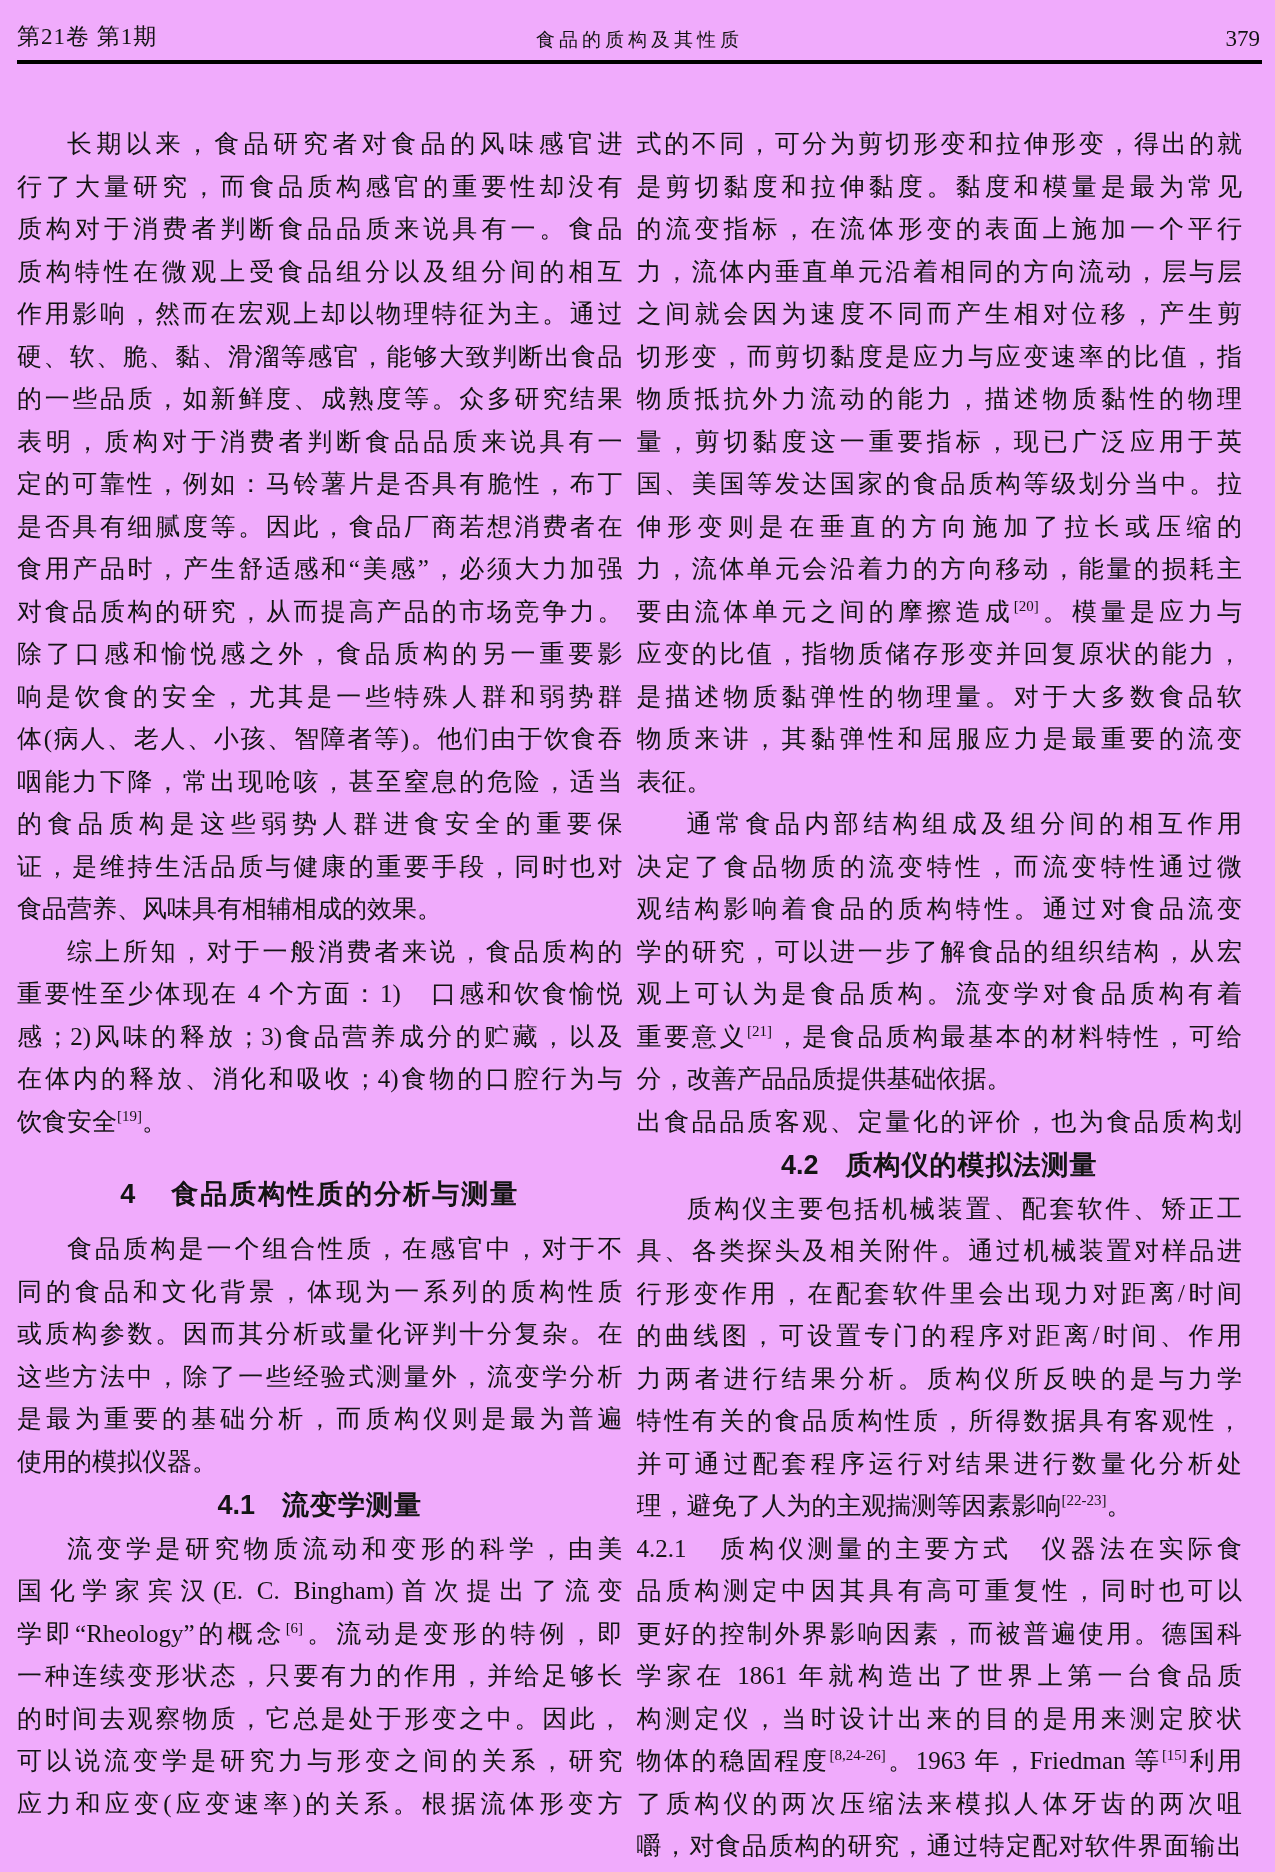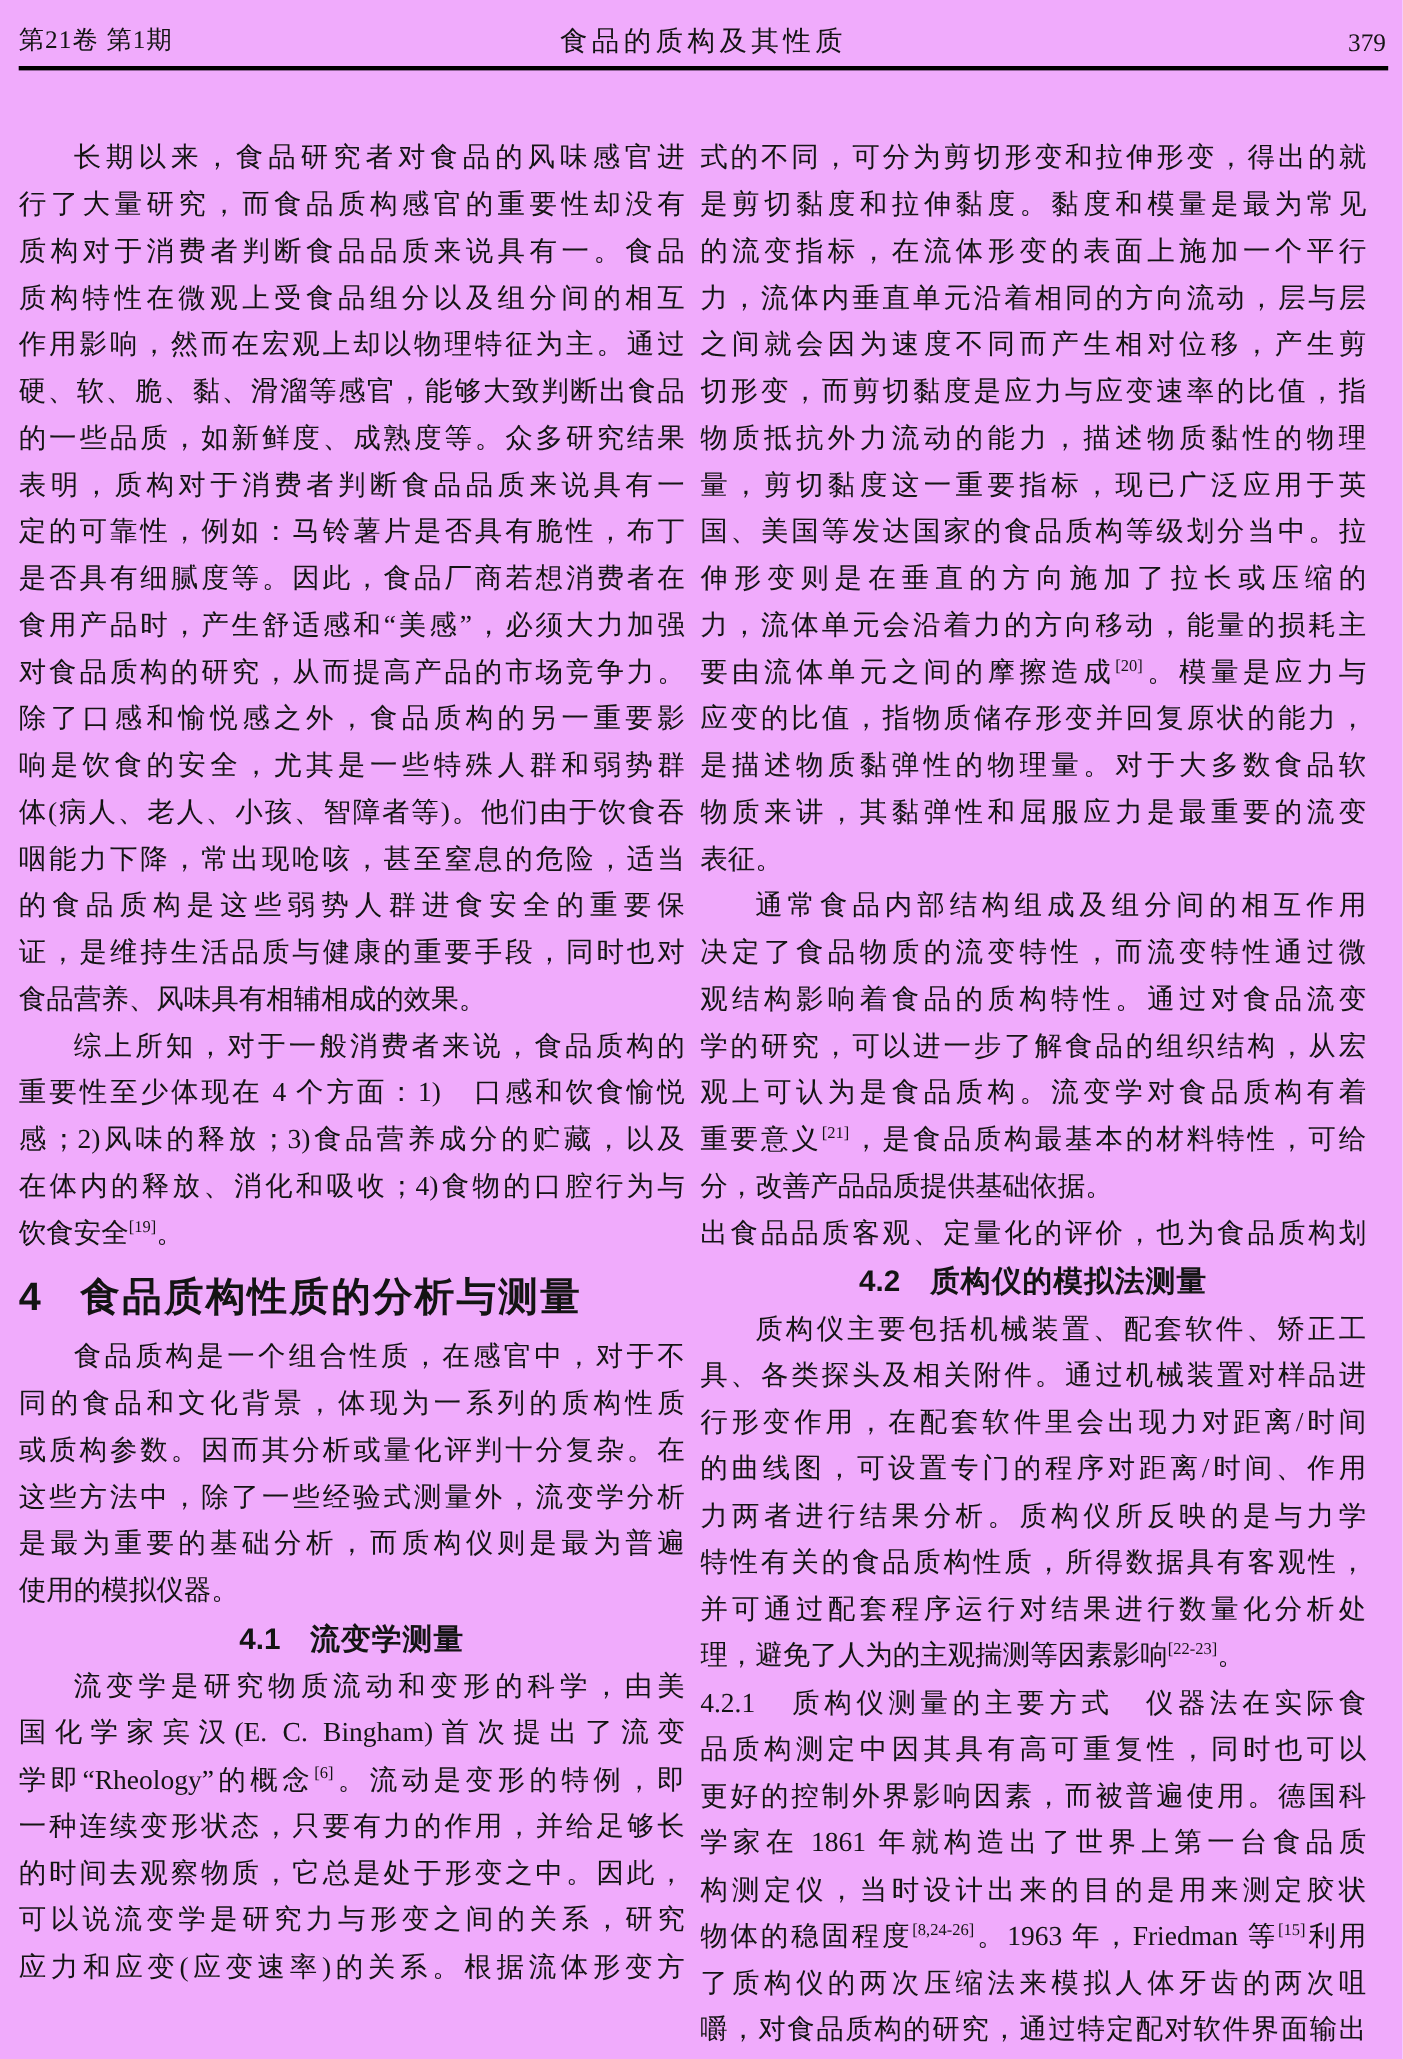--- a/index.html
+++ b/index.html
@@ -9,39 +9,39 @@
     color:#141414;
   }
   .page {
     position:relative; width:1275px; height:1872px; box-sizing:border-box;
     padding:0 13px 0 17px; overflow:hidden; background:#f0abfc;
   }
   
   .runhead { position:relative; height:60px; font-size:23px; }
   .runhead .rh-left  { position:absolute; left:0;  bottom:8px; letter-spacing:1px; }
   .runhead .rh-center{ position:absolute; left:0; right:0; bottom:7px; text-align:center;
-                       font-size:25px; letter-spacing:4px; }
+                       font-size:19px; letter-spacing:4px; }
   .runhead .rh-right { position:absolute; right:2px; bottom:8px; }
   .head-rule { border:0; border-top:4px solid #000; margin:0; }
   
   .columns { display:flex; gap:14px; margin-top:59px; }
   .col { width:605.5px; font-size:25px; }
   .para { margin:0; }
   .line {
     height:42.5px; line-height:42.5px; overflow:hidden;
     text-align:justify; text-align-last:justify;
     white-space:nowrap;
   }
   .line.last { text-align-last:left; }
   .line.indent { text-indent:50px; }
   sup.cite { font-size:15px; line-height:0; vertical-align:super; letter-spacing:0; }
   
   .h1 {
     font-family:"Liberation Sans","DejaVu Sans",sans-serif; font-weight:bold;
-    font-size:36px; line-height:40px; margin:16px 0 14px 0; letter-spacing:2px;
+    font-size:27px; line-height:40px; margin:31px 0 14px 0; letter-spacing:2px;text-align:center;
   }
   .h1 .num { letter-spacing:0; margin-right:36px; }
   .h2 {
     font-family:"Liberation Sans","DejaVu Sans",sans-serif; font-weight:bold;
     font-size:27px; line-height:42.5px; margin:1px 0; letter-spacing:1px;text-align:center;
   }
   .h2 .num { letter-spacing:0; margin-right:27px; }
 </style>
 </head>
 <body>

